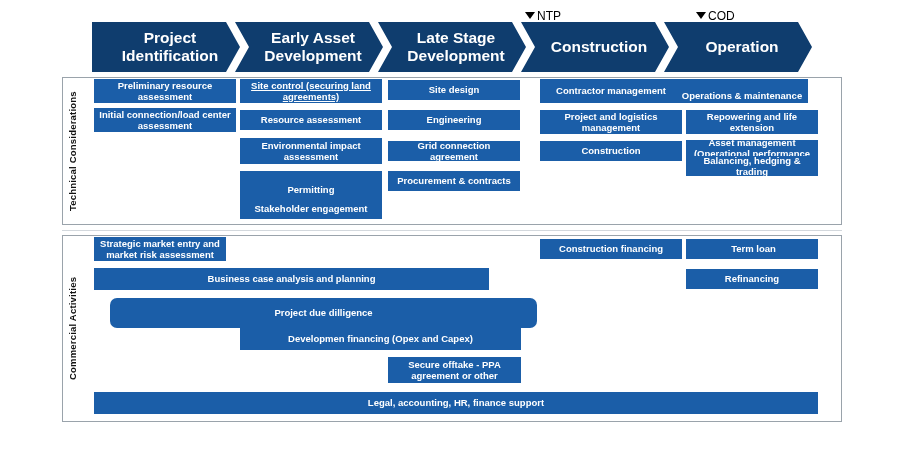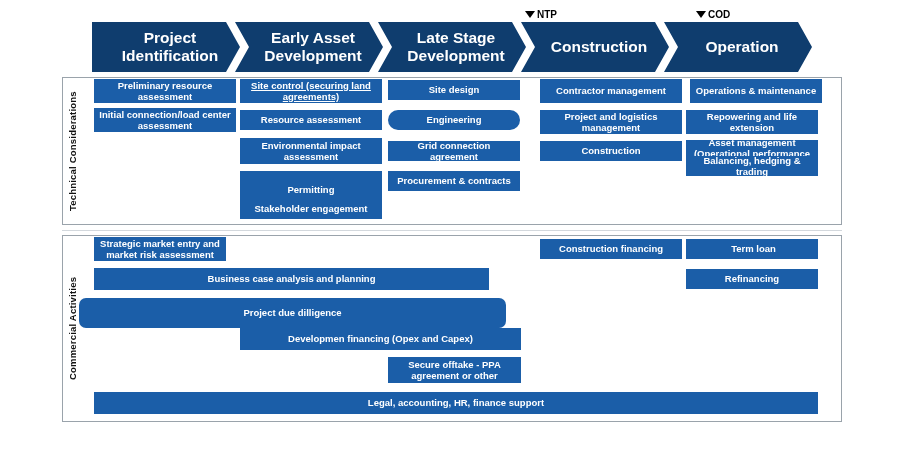--- a/index.html
+++ b/index.html
@@ -40,22 +40,22 @@
     font-weight: bold;
     line-height: 1.15;
     box-sizing: border-box;
     padding: 0 14px 0 22px;
   }
   .chevron .ctext { display: block; }
 
   
   .milestone {
     position: absolute;
-    font-size: 10px;
-    font-weight: bold;
+    font-size: 12px;
+    font-weight: normal;
     color: #000000;
     white-space: nowrap;
   }
   .milestone .tri {
     display: inline-block;
     width: 0;
     height: 0;
     border-left: 5px solid transparent;
     border-right: 5px solid transparent;
     border-top: 7px solid #000000;
@@ -162,60 +162,60 @@
       </div>
       <div class="bar" style="left: 240px; top: 171px; width: 142px; height: 38px;">
         <span>Permitting</span>
       </div>
       <div class="bar" style="left: 240px; top: 199px; width: 142px; height: 20px;">
         <span>Stakeholder engagement</span>
       </div>
       <div class="bar" style="left: 388px; top: 80px; width: 132px; height: 20px;">
         <span>Site design</span>
       </div>
-      <div class="bar" style="left: 388px; top: 110px; width: 132px; height: 20px; border-radius: 10px;">
+      <div class="bar" style="left: 388px; top: 110px; width: 132px; height: 20px;">
         <span>Engineering</span>
       </div>
       <div class="bar" style="left: 388px; top: 141px; width: 132px; height: 20px;">
         <span>Grid connection agreement</span>
       </div>
       <div class="bar" style="left: 388px; top: 171px; width: 132px; height: 20px;">
         <span>Procurement &amp; contracts</span>
       </div>
       <div class="bar" style="left: 540px; top: 79px; width: 142px; height: 24px;">
         <span>Contractor management</span>
       </div>
       <div class="bar" style="left: 540px; top: 110px; width: 142px; height: 24px;">
         <span>Project and logistics management</span>
       </div>
       <div class="bar" style="left: 540px; top: 141px; width: 142px; height: 20px;">
         <span>Construction</span>
       </div>
-      <div class="bar" style="left: 690px; top: 79px; width: 132px; height: 24px;">
+      <div class="bar" style="left: 676px; top: 79px; width: 132px; height: 24px; align-items: flex-end;">
         <span>Operations &amp; maintenance</span>
       </div>
       <div class="bar" style="left: 686px; top: 110px; width: 132px; height: 24px;">
         <span>Repowering and life extension</span>
       </div>
       <div class="bar" style="left: 686px; top: 140px; width: 132px; height: 28px;">
         <span>Asset management (Operational performance and analytics)</span>
       </div>
       <div class="bar" style="left: 686px; top: 156px; width: 132px; height: 20px;">
         <span>Balancing, hedging &amp; trading</span>
       </div>
     </div>
 
   <div id="commercial-layer">
       <div class="bar" style="left: 94px; top: 237px; width: 132px; height: 24px;">
         <span>Strategic market entry and market risk assessment</span>
       </div>
       <div class="bar" style="left: 94px; top: 268px; width: 395px; height: 22px;">
         <span>Business case analysis and planning</span>
       </div>
-      <div class="bar" style="left: 79px; top: 298px; width: 427px; height: 30px; border-radius: 7px;">
+      <div class="bar" style="left: 110px; top: 298px; width: 427px; height: 30px; border-radius: 7px;">
         <span>Project due dilligence</span>
       </div>
       <div class="bar" style="left: 240px; top: 328px; width: 281px; height: 22px;">
         <span>Developmen financing (Opex and Capex)</span>
       </div>
       <div class="bar" style="left: 388px; top: 357px; width: 133px; height: 26px;">
         <span>Secure offtake - PPA agreement or other</span>
       </div>
       <div class="bar" style="left: 540px; top: 239px; width: 142px; height: 20px;">
         <span>Construction financing</span>

